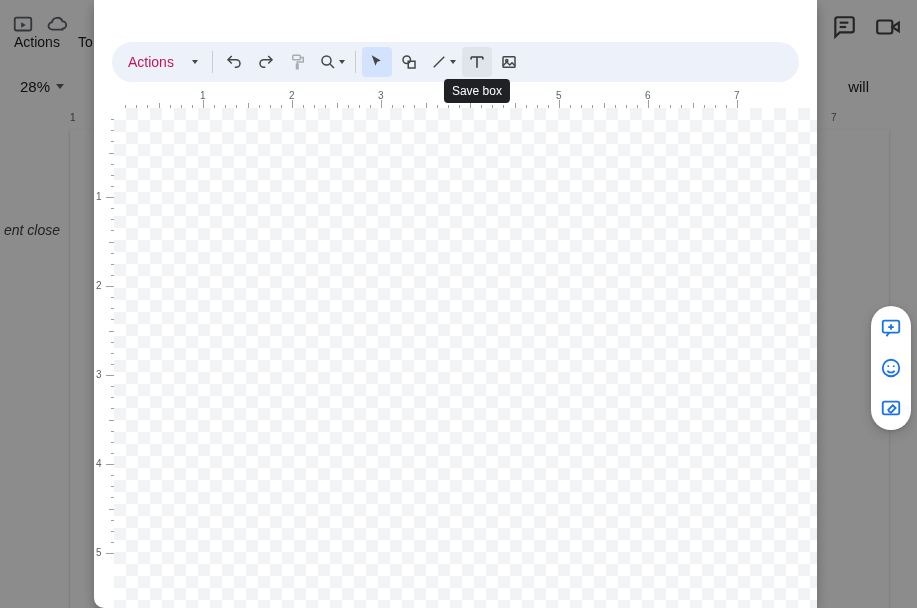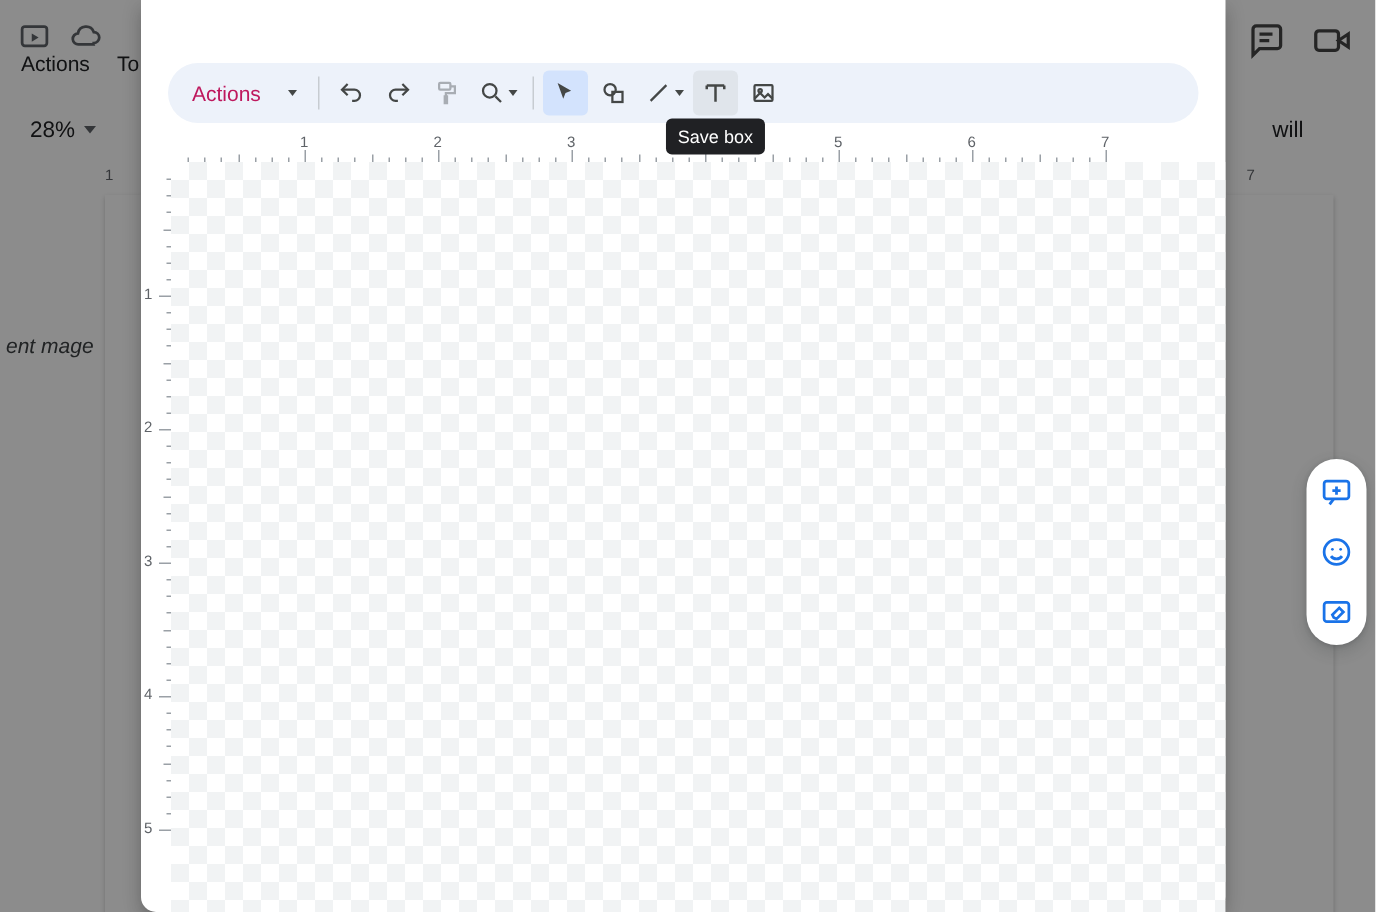--- a/index.html
+++ b/index.html
@@ -101,21 +101,21 @@
       <span>28%</span>
       <span class="zoom-caret"></span>
     </div>
     <span class="tb-mage">will</span>
   </div>
   <div class="doc-ruler-top">
     <span class="num" style="position:absolute;left:0;">1</span>
     <span class="num" style="position:absolute;right:48px;">7</span>
   </div>
   <div class="doc-page"></div>
-  <div class="doc-hint">ent mage</div>
+  <div class="doc-hint">ent close</div>
 </div>
 
 <div class="dim"></div>
 
 <div class="side-rail">
   <div class="side-btn">
     <svg viewBox="0 0 24 24" width="22" height="22" fill="none" stroke="currentColor" stroke-width="2">
       <rect x="3" y="4" width="18" height="13" rx="2"></rect>
           <path d="M7 21l3-4"></path>
           <line x1="12" y1="8" x2="12" y2="14"></line>

